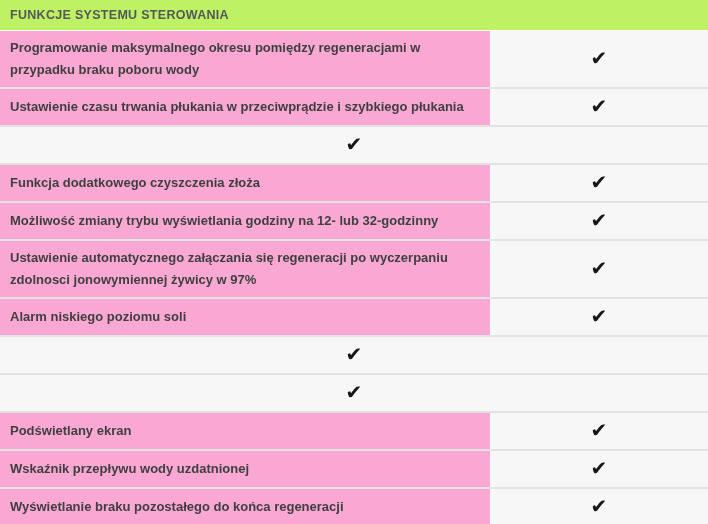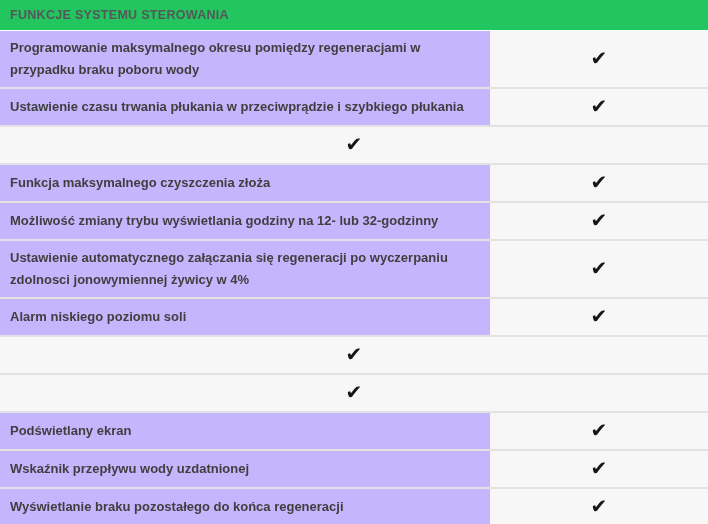--- a/index.html
+++ b/index.html
@@ -7,21 +7,21 @@
     padding: 0;
     background: #ffffff;
     width: 708px;
     font-family: "Liberation Sans", "DejaVu Sans", sans-serif;
   }
   .panel {
     width: 708px;
   }
   .section-header {
     height: 30px;
-    background: #22c55e;
+    background: #bef264;
     display: flex;
     align-items: center;
     padding: 0 10px;
     box-sizing: border-box;
     margin-bottom: 1px;
   }
   .section-title {
     font-size: 12.5px;
     font-weight: bold;
     color: #55575b;
@@ -40,21 +40,21 @@
   .cell-label {
     width: 490px;
     box-sizing: border-box;
     padding: 6px 8px 6px 10px;
     display: flex;
     align-items: center;
     font-size: 13px;
     font-weight: bold;
     color: #3f3f3f;
     line-height: 22px;
-    background: #c4b5fd;
+    background: #f9a8d4;
   }
   .cell-check {
     flex: 1;
     background: #f7f7f7;
     display: flex;
     align-items: center;
     justify-content: center;
   }
   .check {
     font-size: 20px;
@@ -85,35 +85,35 @@
     </div>
   </div>
 
   <div class="row">
     <div class="cell-check">
       <span class="check">✔</span>
     </div>
   </div>
 
   <div class="row">
-    <div class="cell-label">Funkcja maksymalnego czyszczenia złoża</div>
+    <div class="cell-label">Funkcja dodatkowego czyszczenia złoża</div>
     <div class="cell-check">
       <span class="check">✔</span>
     </div>
   </div>
 
   <div class="row">
     <div class="cell-label">Możliwość zmiany trybu wyświetlania godziny na 12- lub 32-godzinny</div>
     <div class="cell-check">
       <span class="check">✔</span>
     </div>
   </div>
 
   <div class="row">
-    <div class="cell-label">Ustawienie automatycznego załączania się regeneracji po wyczerpaniu zdolnosci jonowymiennej żywicy w 4%</div>
+    <div class="cell-label">Ustawienie automatycznego załączania się regeneracji po wyczerpaniu zdolnosci jonowymiennej żywicy w 97%</div>
     <div class="cell-check">
       <span class="check">✔</span>
     </div>
   </div>
 
   <div class="row">
     <div class="cell-label">Alarm niskiego poziomu soli</div>
     <div class="cell-check">
       <span class="check">✔</span>
     </div>

